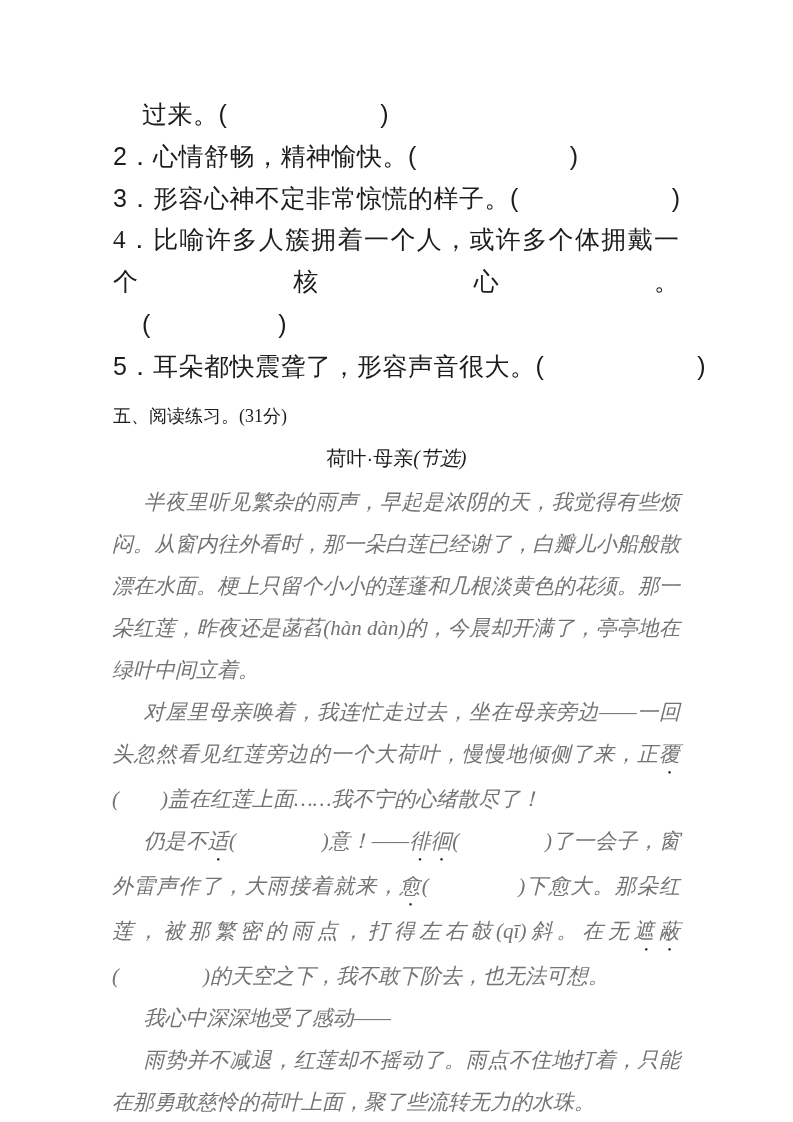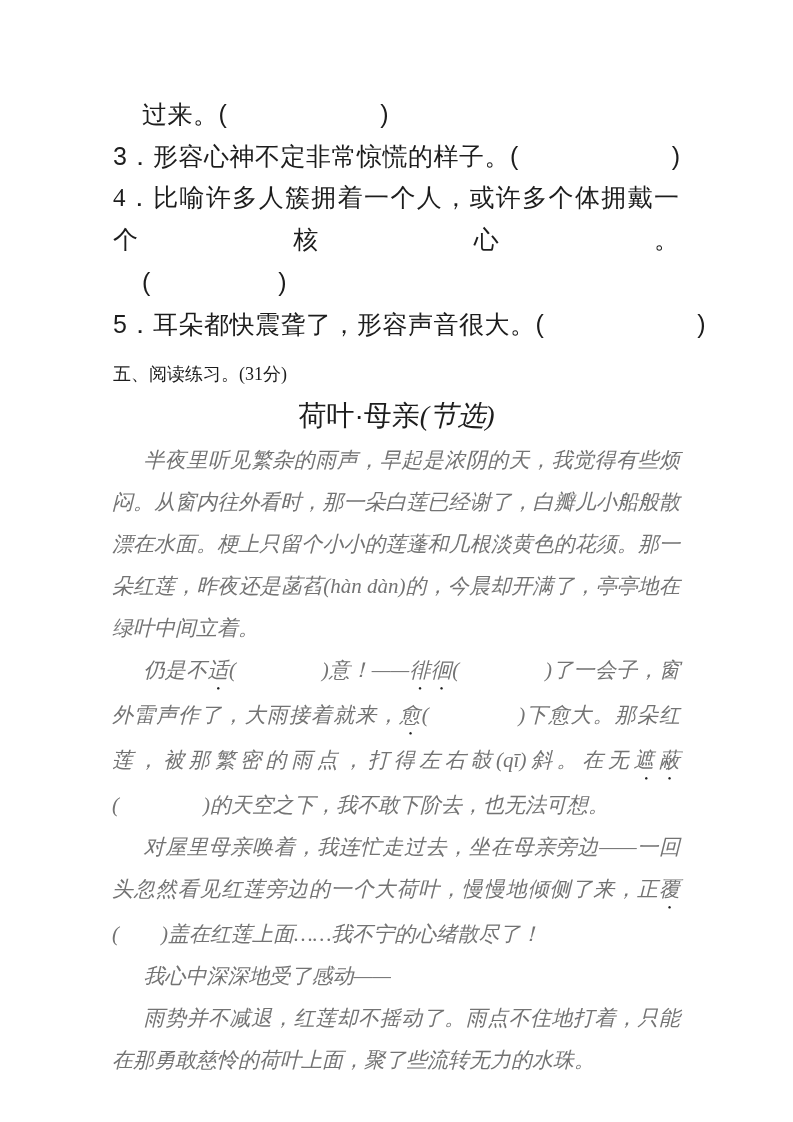--- a/index.html
+++ b/index.html
@@ -41,21 +41,21 @@
     font-size: 18px;
     line-height: 42px;
     white-space: nowrap;
   }
   .score {
     font-family: "Liberation Serif", serif;
   }
   
   .reading-title {
     margin-top: 0;
-    font-size: 28px;
+    font-size: 20px;
     line-height: 42px;
     font-weight: normal;
     text-align: center;
   }
   .title-suffix {
     font-family: "Liberation Serif", serif;
     font-style: italic;
   }
   
   .passage {
@@ -76,35 +76,36 @@
     text-emphasis-position: under right;
   }
 </style>
 </head>
 <body>
 
 <div class="page">
 
   <div class="exercise">
       <div class="item-line indent">过来。(　　　　　　)</div>
+      <div class="item-line">2．心情舒畅，精神愉快。(　　　　　　)</div>
       <div class="item-line">3．形容心神不定非常惊慌的样子。(　　　　　　)</div>
       <div class="item-line stretch">4．比喻许多人簇拥着一个人，或许多个体拥戴一个核心。</div>
       <div class="item-line indent">(　　　　　)</div>
       <div class="item-line">5．耳朵都快震聋了，形容声音很大。(　　　　　　)</div>
     </div>
 
   <div class="section-heading">
     <span>五、阅读练习。</span><span class="score">(31分)</span>
   </div>
 
   <h3 class="reading-title">
     <span class="title-main">荷叶·母亲</span><span class="title-suffix">(节选)</span>
   </h3>
 
   <div class="passage">
       <p class="para"><span class="">半夜里听见繁杂的雨声，早起是浓阴的天，我觉得有些烦闷。从窗内往外看时，那一朵白莲已经谢了，白瓣儿小船般散漂在水面。梗上只留个小小的莲蓬和几根淡黄色的花须。那一朵红莲，昨夜还是菡萏(hàn dàn)的，今晨却开满了，亭亭地在绿叶中间立着。</span></p>
+      <p class="para"><span class="">对屋里母亲唤着，我连忙走过去，坐在母亲旁边——一回头忽然看见红莲旁边的一个大荷叶，慢慢地倾侧了来，正</span><span class="em">覆</span><span class="">(　　)盖在红莲上面……我不宁的心绪散尽了！</span></p>
       <p class="para"><span class="">仍是不</span><span class="em">适</span><span class="">(　　　　)意！——</span><span class="em">徘徊</span><span class="">(　　　　)了一会子，窗外雷声作了，大雨接着就来，</span><span class="em">愈</span><span class="">(　　　　)下愈大。那朵红莲，被那繁密的雨点，打得左右攲(qī)斜。在无</span><span class="em">遮蔽</span><span class="">(　　　　)的天空之下，我不敢下阶去，也无法可想。</span></p>
-      <p class="para"><span class="">对屋里母亲唤着，我连忙走过去，坐在母亲旁边——一回头忽然看见红莲旁边的一个大荷叶，慢慢地倾侧了来，正</span><span class="em">覆</span><span class="">(　　)盖在红莲上面……我不宁的心绪散尽了！</span></p>
       <p class="para"><span class="">我心中深深地受了感动——</span></p>
       <p class="para"><span class="">雨势并不减退，红莲却不摇动了。雨点不住地打着，只能在那勇敢慈怜的荷叶上面，聚了些流转无力的水珠。</span></p>
     </div>
 
 </div>
 
 </body></html>

